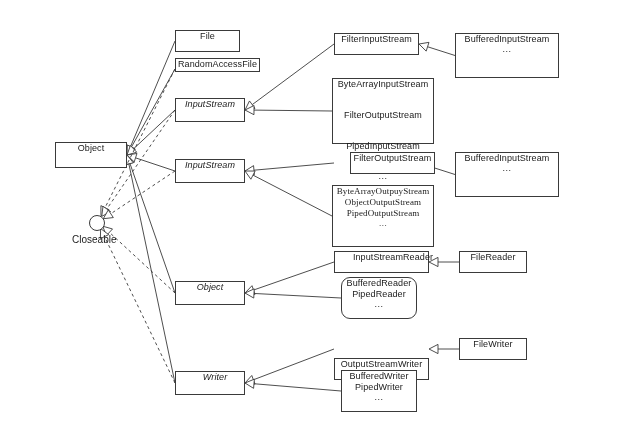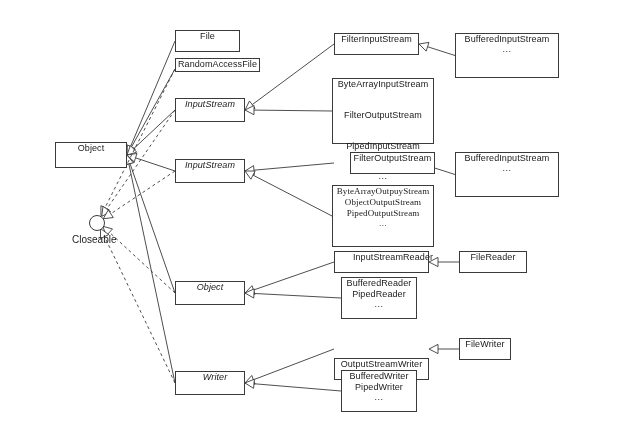--- a/index.html
+++ b/index.html
@@ -167,35 +167,35 @@
         <span class="line">PipedOutputStream</span>
         <span class="ellipsis">...</span>
       </div>
       <div class="node" style="left: 455px; top: 152px; width: 104px; height: 45px;">
         <span class="line">BufferedInputStream</span>
         <span class="ellipsis">...</span>
       </div>
       <div class="node" style="left: 334px; top: 251px; width: 95px; height: 22px; padding-left: 23px;">
         <span class="line">InputStreamReader</span>
       </div>
-      <div class="node" style="left: 341px; top: 277px; width: 76px; height: 42px;">
+      <div class="node" style="left: 341px; top: 277px; width: 76px; height: 42px; border-radius: 9px;">
         <span class="line">BufferedReader</span>
         <span class="line">PipedReader</span>
         <span class="ellipsis">...</span>
       </div>
       <div class="node" style="left: 459px; top: 251px; width: 68px; height: 22px;">
         <span class="line">FileReader</span>
       </div>
       <div class="node" style="left: 334px; top: 358px; width: 95px; height: 22px;">
         <span class="line">OutputStreamWriter</span>
       </div>
       <div class="node" style="left: 341px; top: 370px; width: 76px; height: 42px;">
         <span class="line">BufferedWriter</span>
         <span class="line">PipedWriter</span>
         <span class="ellipsis">...</span>
       </div>
-      <div class="node" style="left: 459px; top: 338px; width: 52px; height: 22px;">
+      <div class="node" style="left: 459px; top: 338px; width: 68px; height: 22px;">
         <span class="line">FileWriter</span>
       </div>
       <div class="iface-lollipop" style="left: 89px; top: 215px; width: 14px; height: 14px;"></div>
       <div class="iface-label" style="left: 72px; top: 235px;">Closeable</div>
     </div>
 </div>
 
 </body></html>

